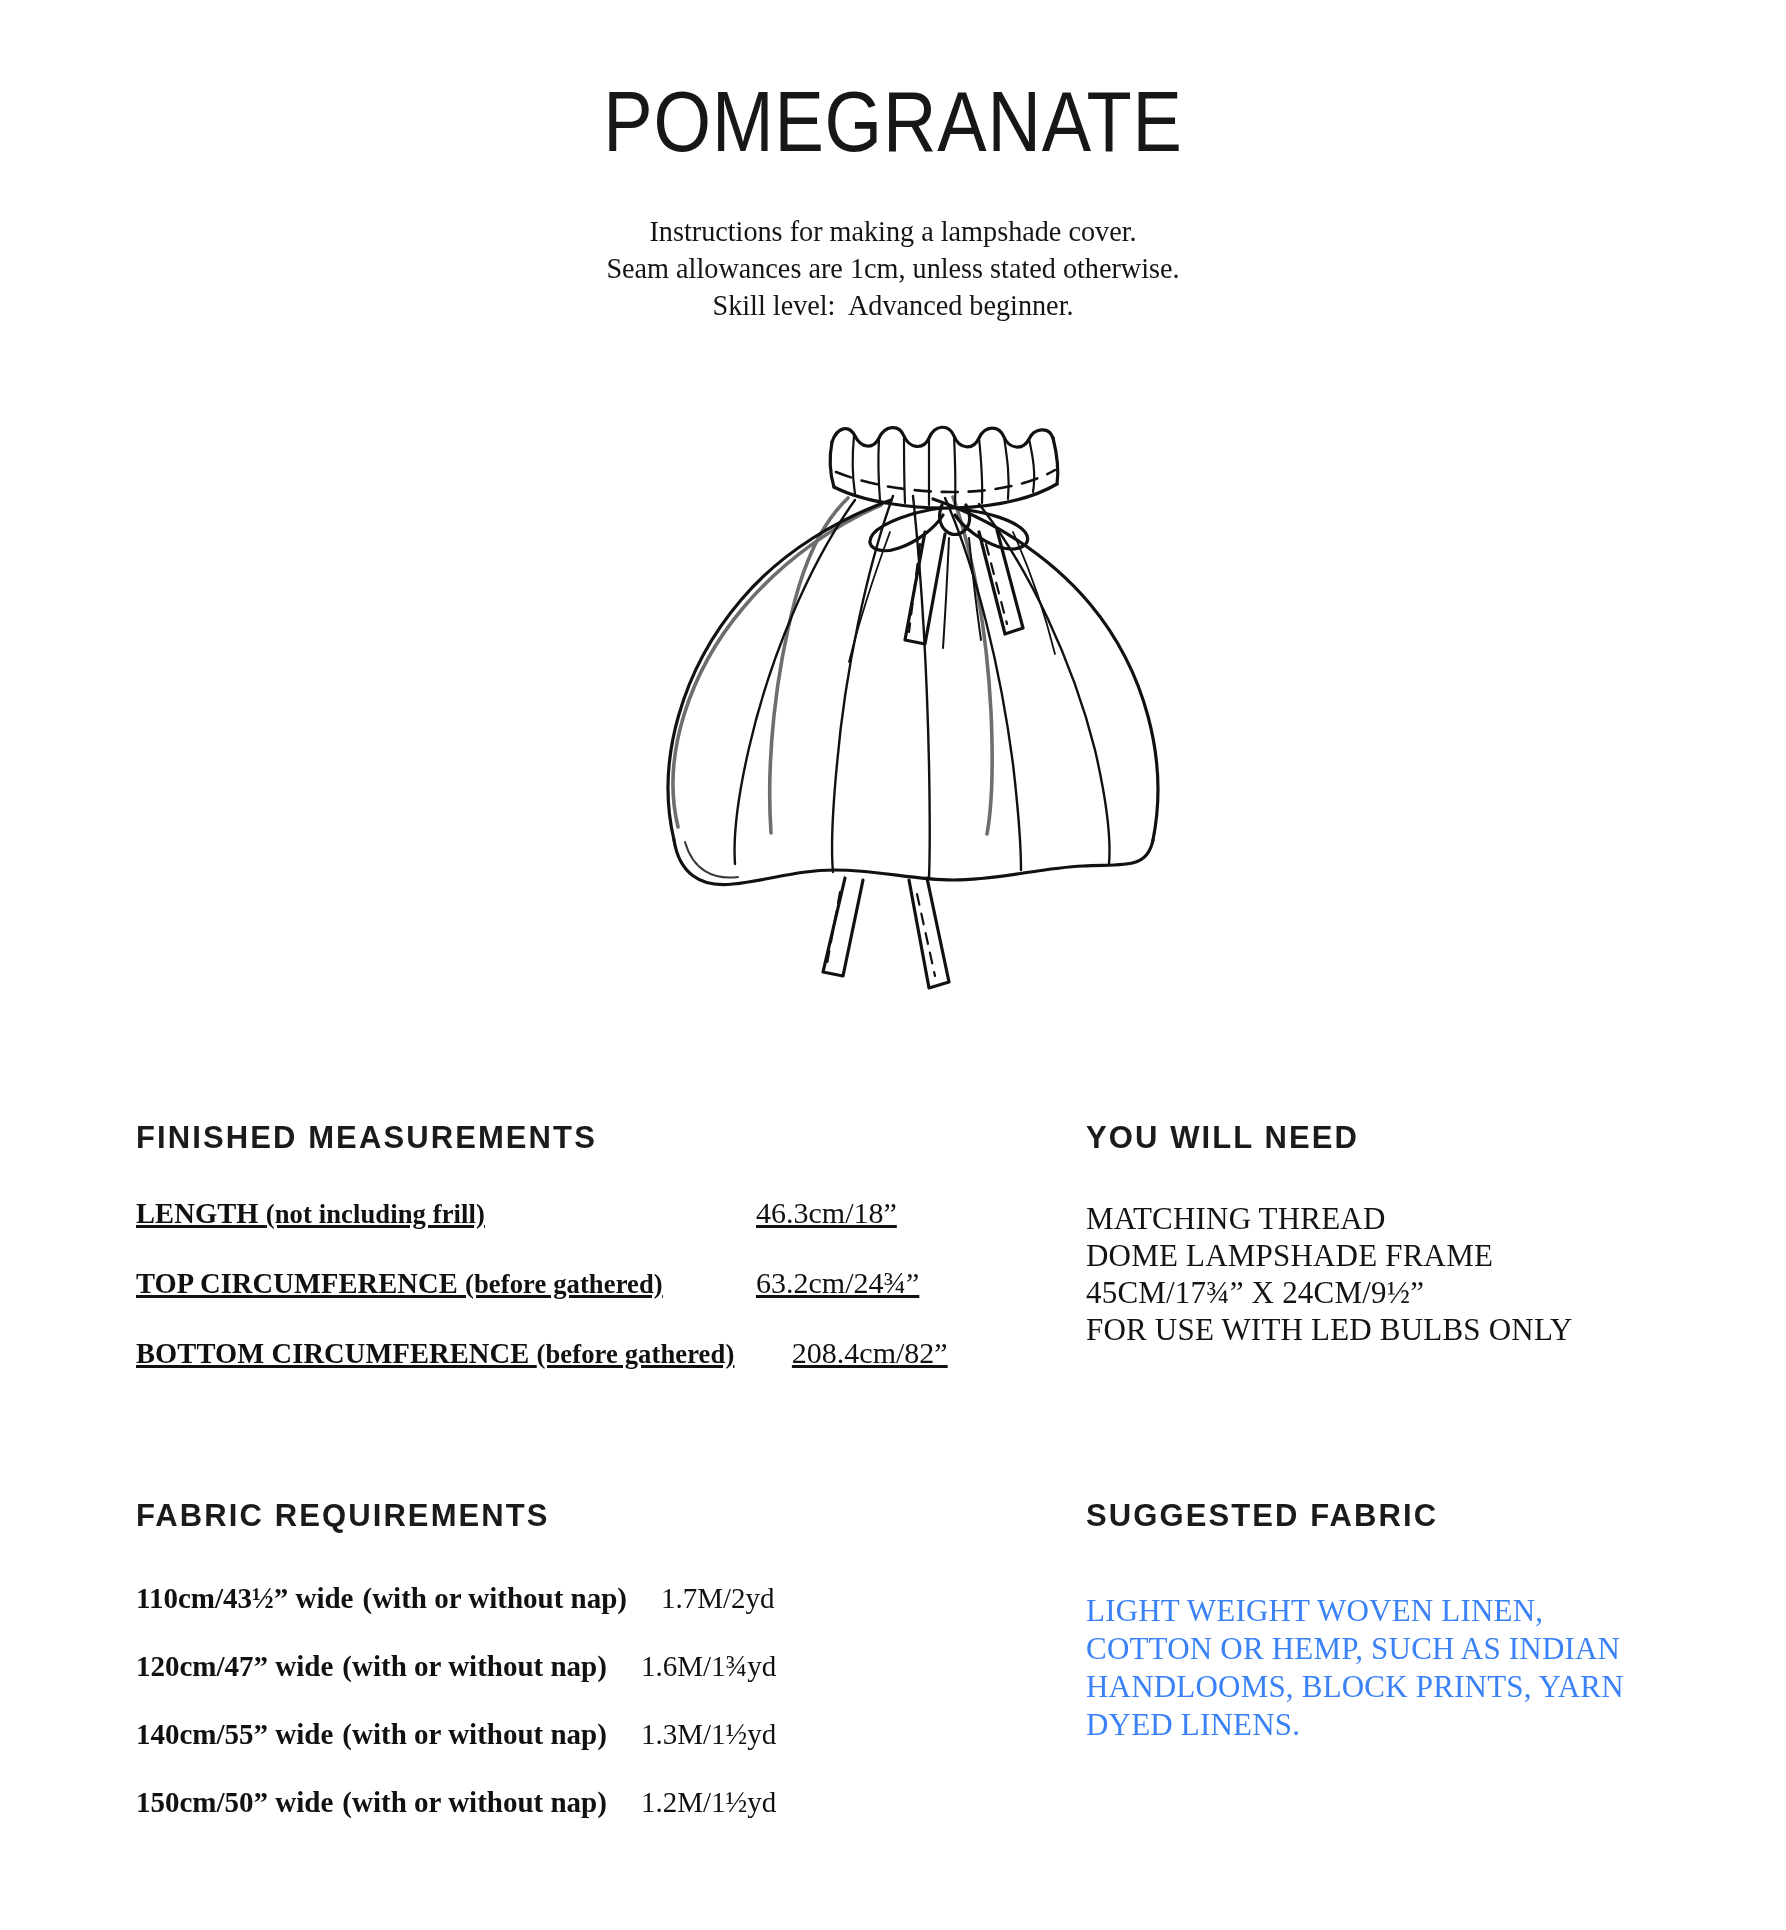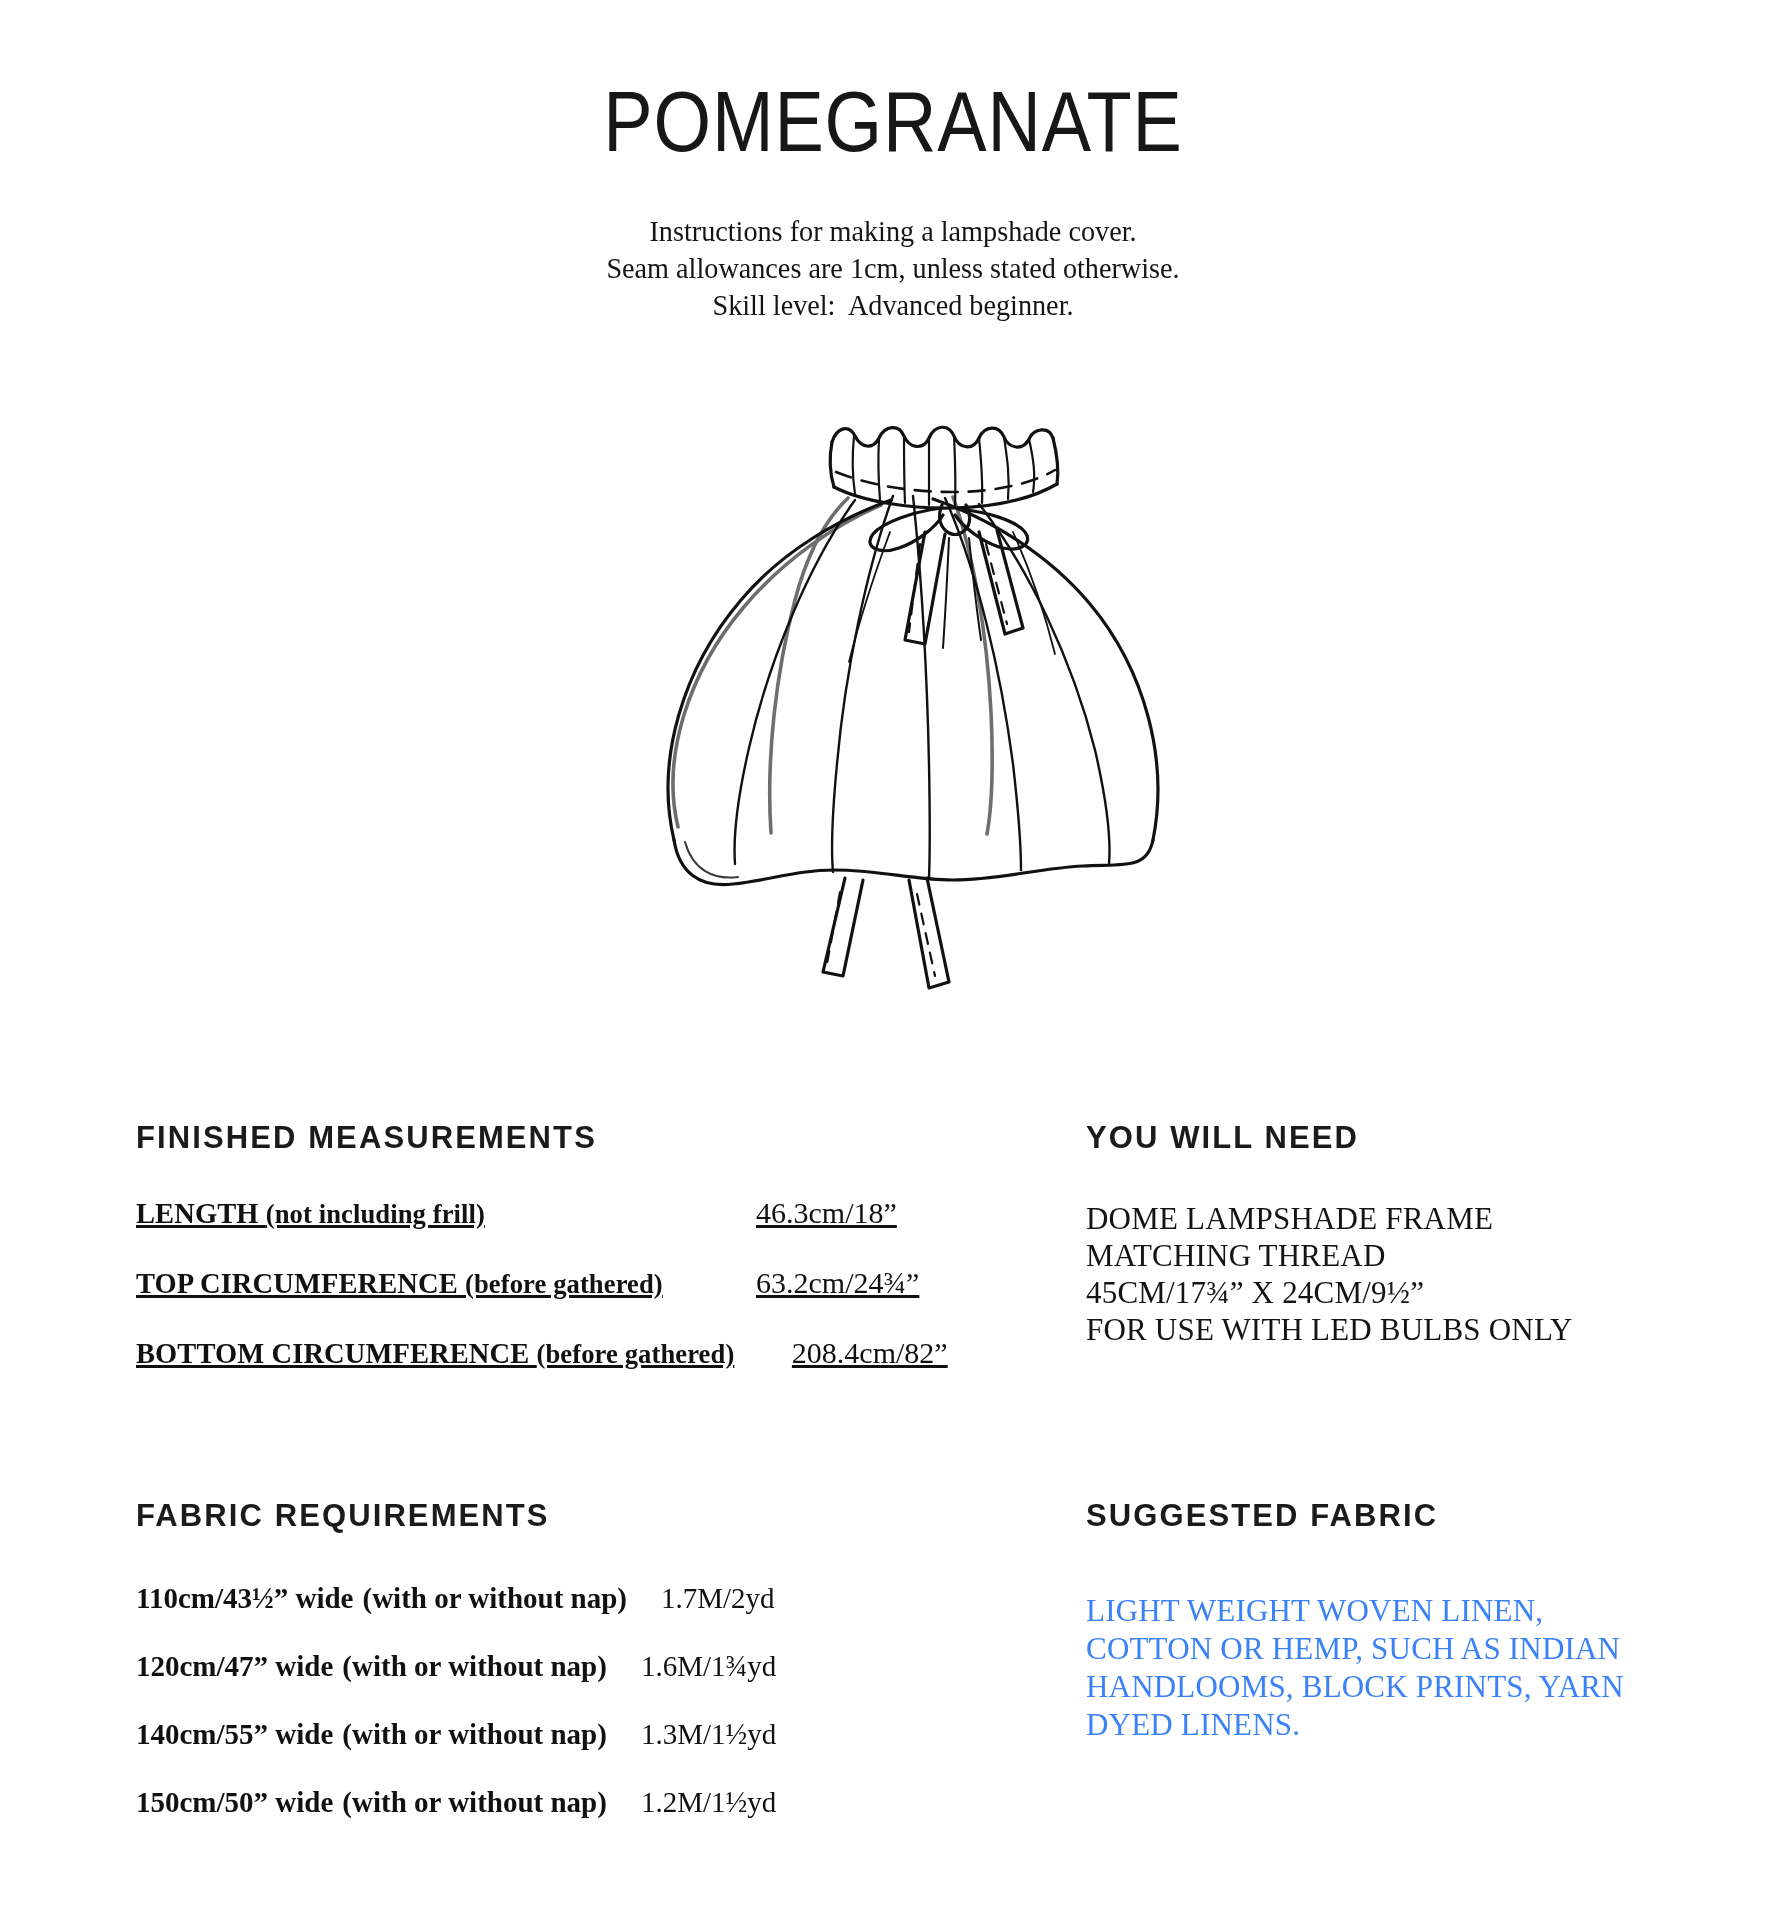--- a/index.html
+++ b/index.html
@@ -286,22 +286,22 @@
         </div>
         <div class="measure-value">208.4cm/82”</div>
       </div>
 
     </div>
   </div>
 
   <div class="col-right sec-need">
     <div class="section-heading">YOU WILL NEED</div>
     <div class="caps-block">
+      <div>MATCHING THREAD</div>
       <div>DOME LAMPSHADE FRAME</div>
-      <div>MATCHING THREAD</div>
       <div>45CM/17¾” X 24CM/9½”</div>
       <div>FOR USE WITH LED BULBS ONLY</div>
     </div>
   </div>
 
   <div class="col-left sec-fabric">
     <div class="section-heading">FABRIC REQUIREMENTS</div>
 
     <div class="fabric-list">
 

